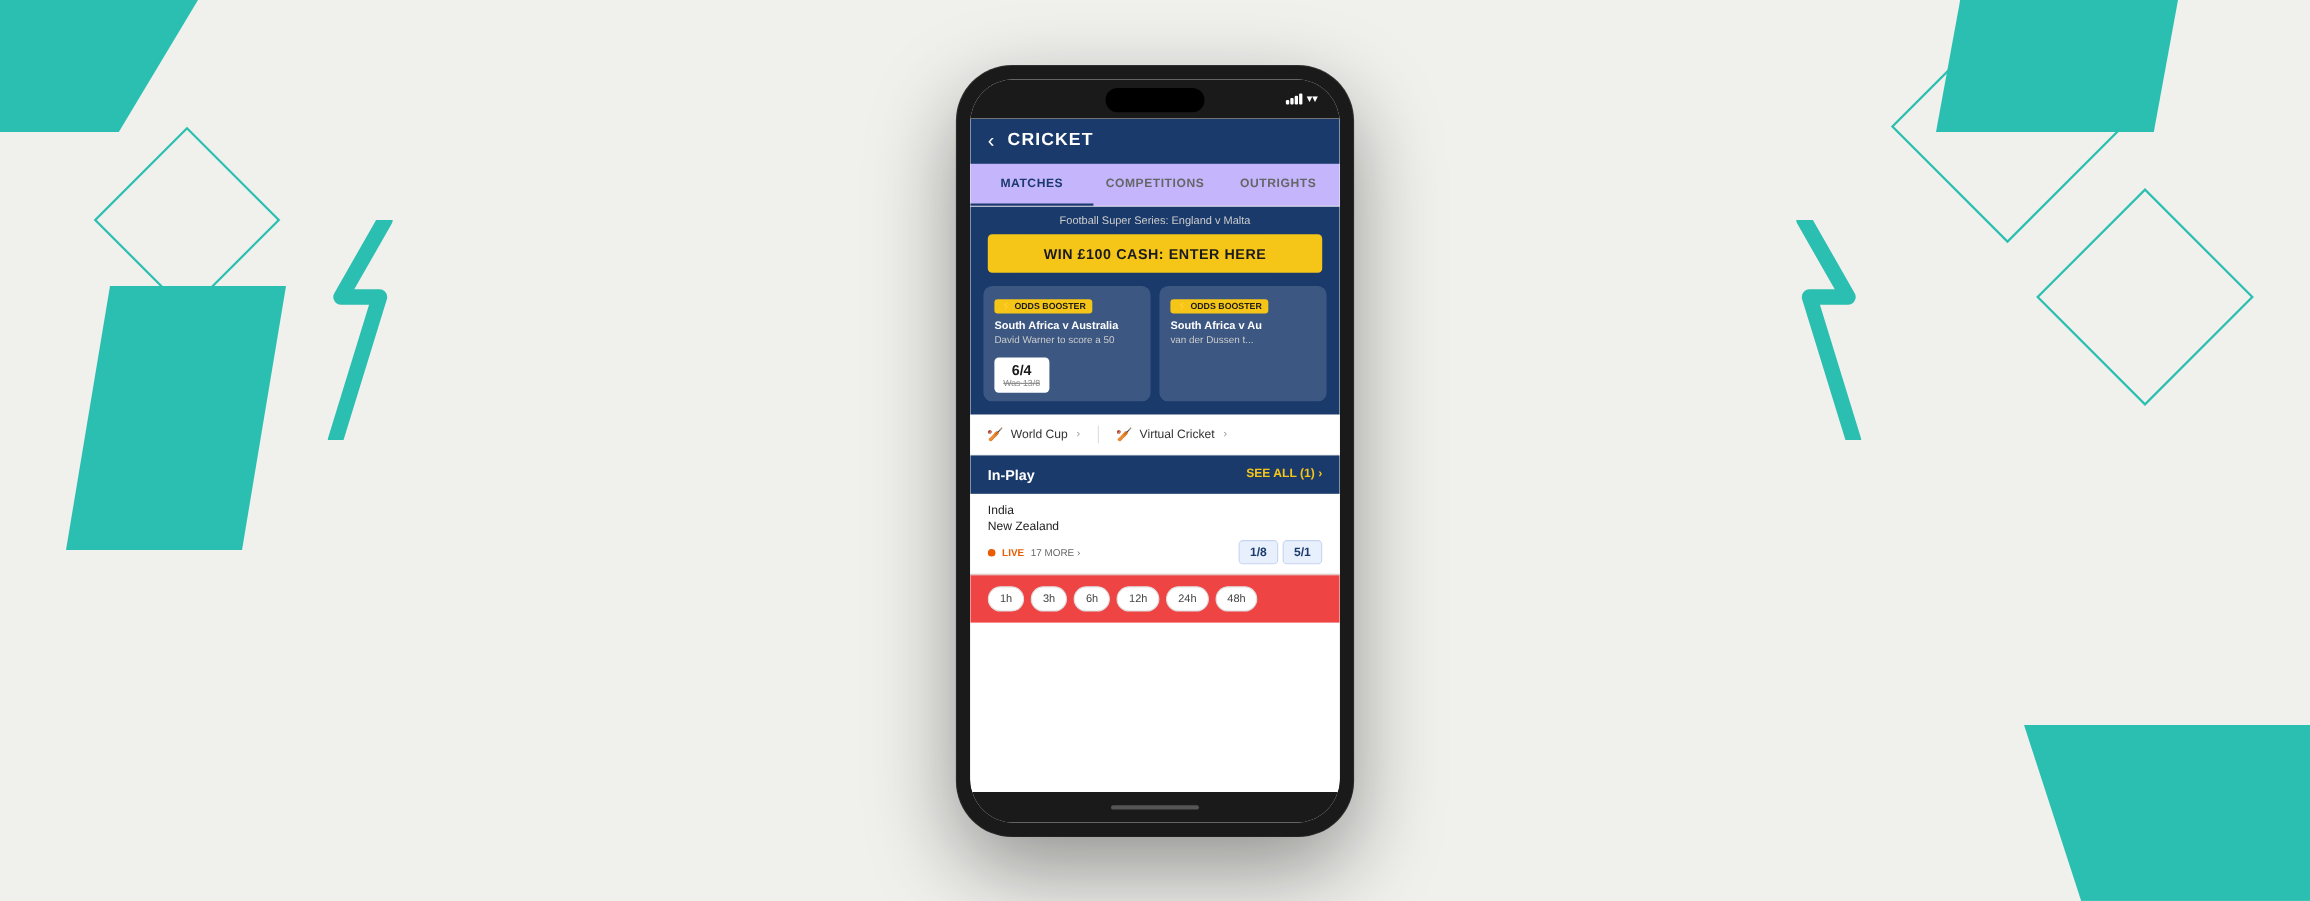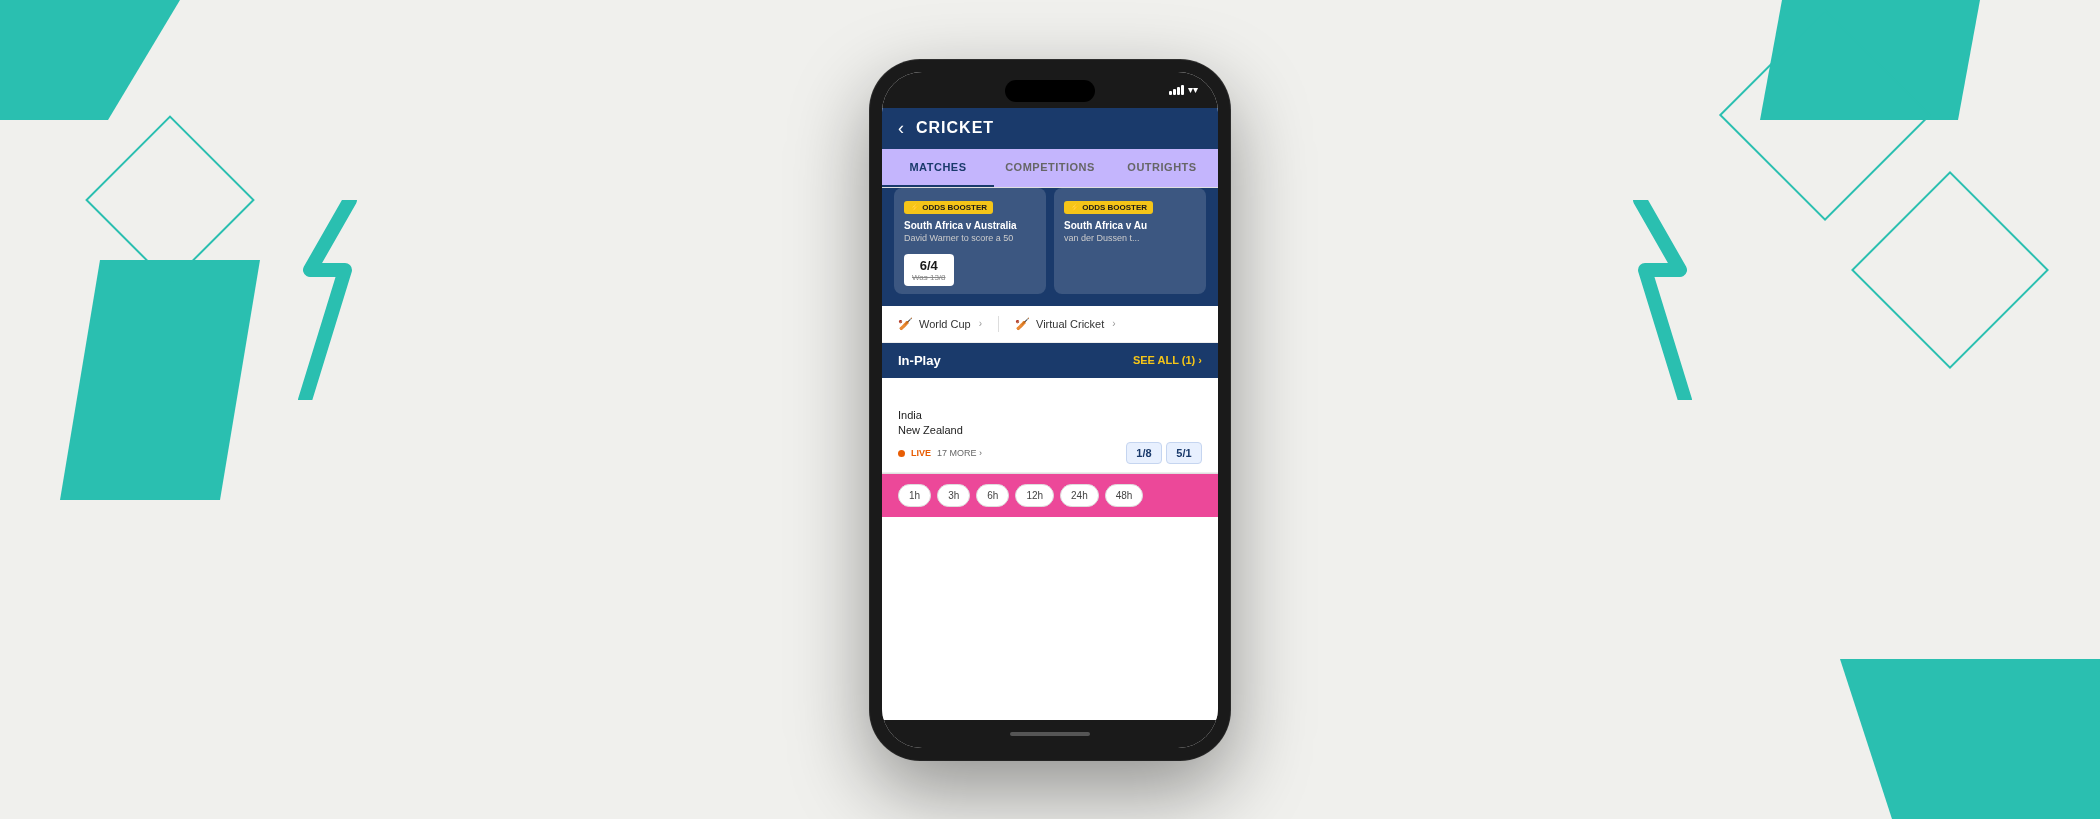--- a/index.html
+++ b/index.html
@@ -395,21 +395,20 @@
     .match-row {
       padding: 8px 16px;
       border-bottom: 1px solid #eee;
     }
 
     .match-teams {
       font-size: 11px;
       color: #222;
       margin-bottom: 4px;
       line-height: 1.4;
-      margin-top: 22px;
     }
 
     .match-team {
       display: block;
     }
 
     .match-odds-row {
       display: flex;
       justify-content: space-between;
       align-items: center;
@@ -453,21 +452,21 @@
       font-size: 11px;
       font-weight: 600;
       color: #1a3a6b;
       min-width: 36px;
       text-align: center;
       cursor: pointer;
     }
 
     
     .time-filter {
-      background: #ec4899;
+      background: #ef4444;
       padding: 10px 16px;
       display: flex;
       gap: 6px;
       flex-shrink: 0;
       border-top: 1px solid #e0e0e0;
     }
 
     .time-btn {
       background: #fff;
       border: 1px solid #ddd;
@@ -546,20 +545,24 @@
           <span class="back-arrow">‹</span>
           <span class="header-title">CRICKET</span>
         </div>
 
         <div class="tabs">
           <div class="tab active">MATCHES</div>
           <div class="tab">COMPETITIONS</div>
           <div class="tab">OUTRIGHTS</div>
         </div>
 
+        <div class="banner">
+          <div class="banner-subtitle">Football Super Series: England v Malta</div>
+          <div class="banner-btn">WIN £100 CASH: ENTER HERE</div>
+        </div>
 
         <div class="odds-section">
           <div class="odds-cards">
 
             <div class="odds-card">
               <div class="odds-booster-badge">ODDS BOOSTER</div>
               <div class="odds-match">South Africa v Australia</div>
               <div class="odds-desc">David Warner to score a 50</div>
               <div class="odds-value-block">
                 <div class="odds-main">6/4</div>

